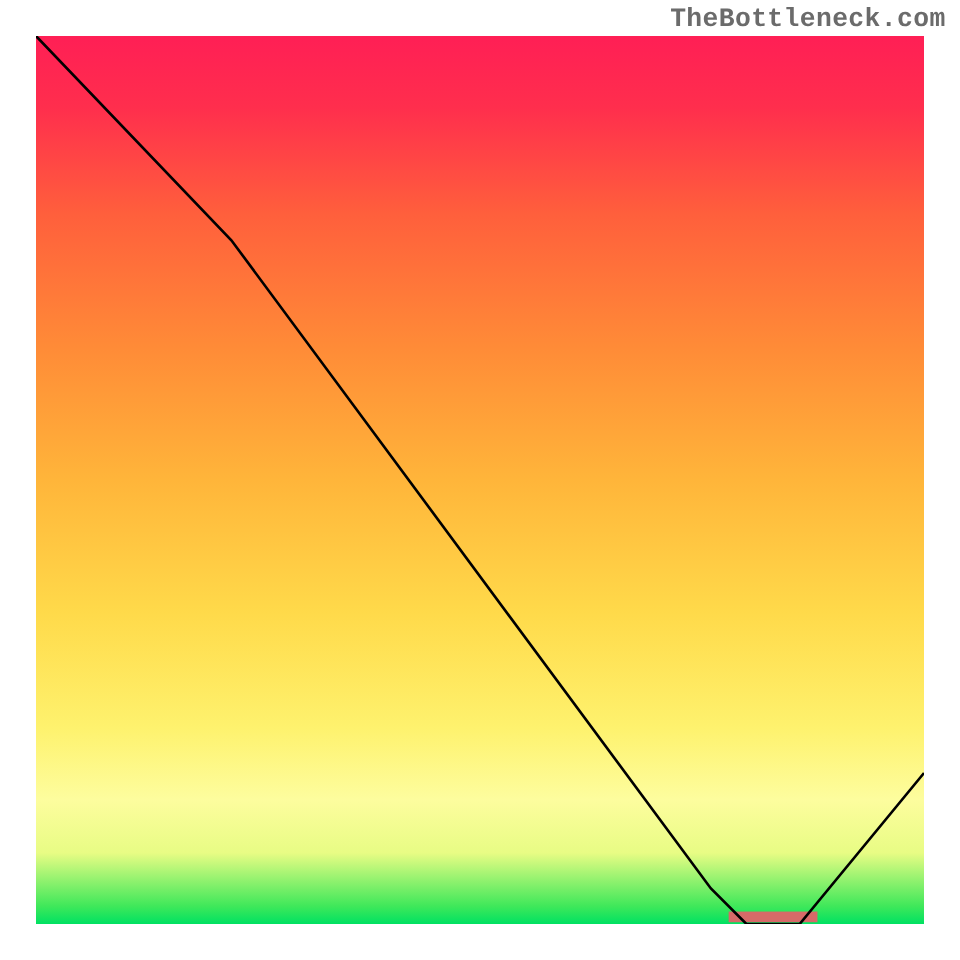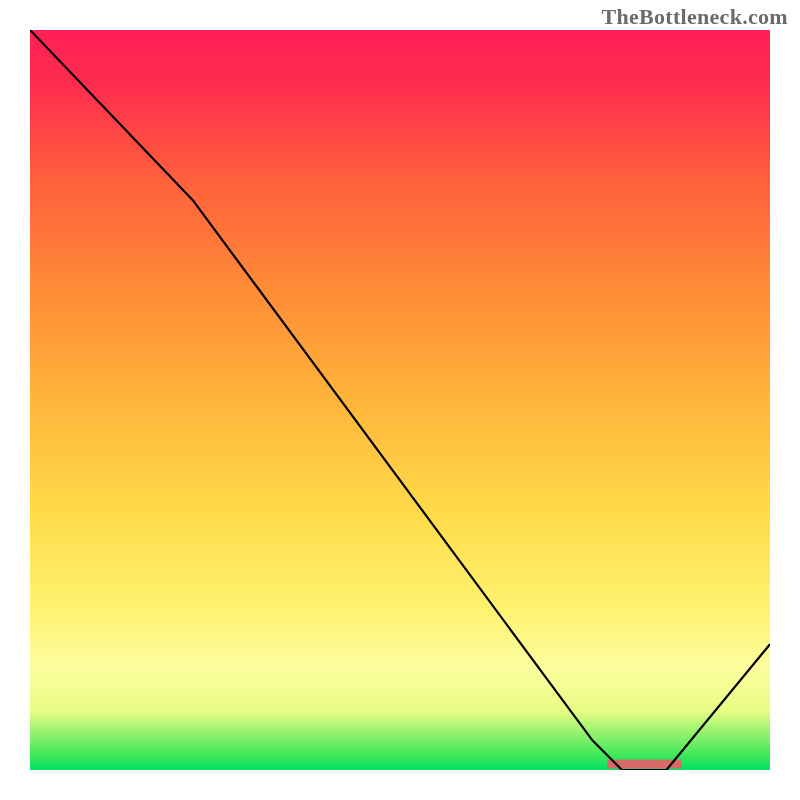--- a/index.html
+++ b/index.html
@@ -1,21 +1,21 @@
 <!DOCTYPE html>
 <html><head>
 <meta charset="utf-8">
 <style>
   * { margin: 0; padding: 0; box-sizing: border-box; }
   html, body { width: 800px; height: 800px; overflow: hidden; background: #fff; }
   .wrap {
     position: relative;
     width: 800px;
     height: 800px;
-    font-family: Liberation Serif, serif;
+    font-family: Liberation Mono, monospace;
   }
   .attribution {
     position: absolute;
     top: 4px;
     right: 12px;
     font-size: 22px;
     font-weight: 700;
     color: #6b6b6b;
     letter-spacing: 0.3px;
   }

